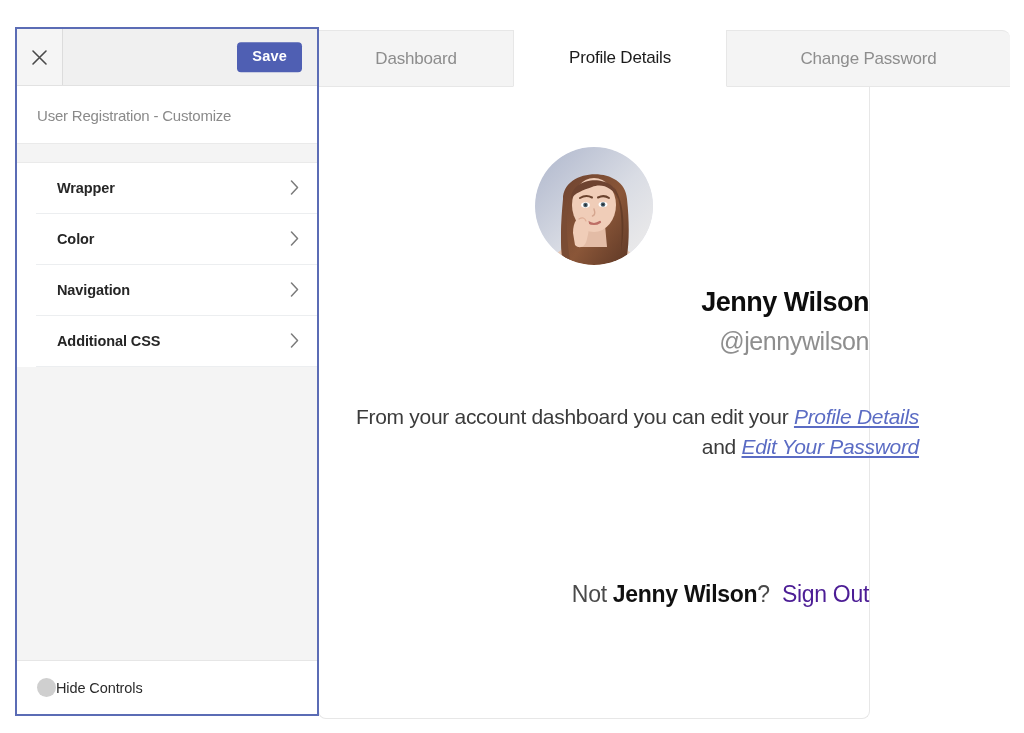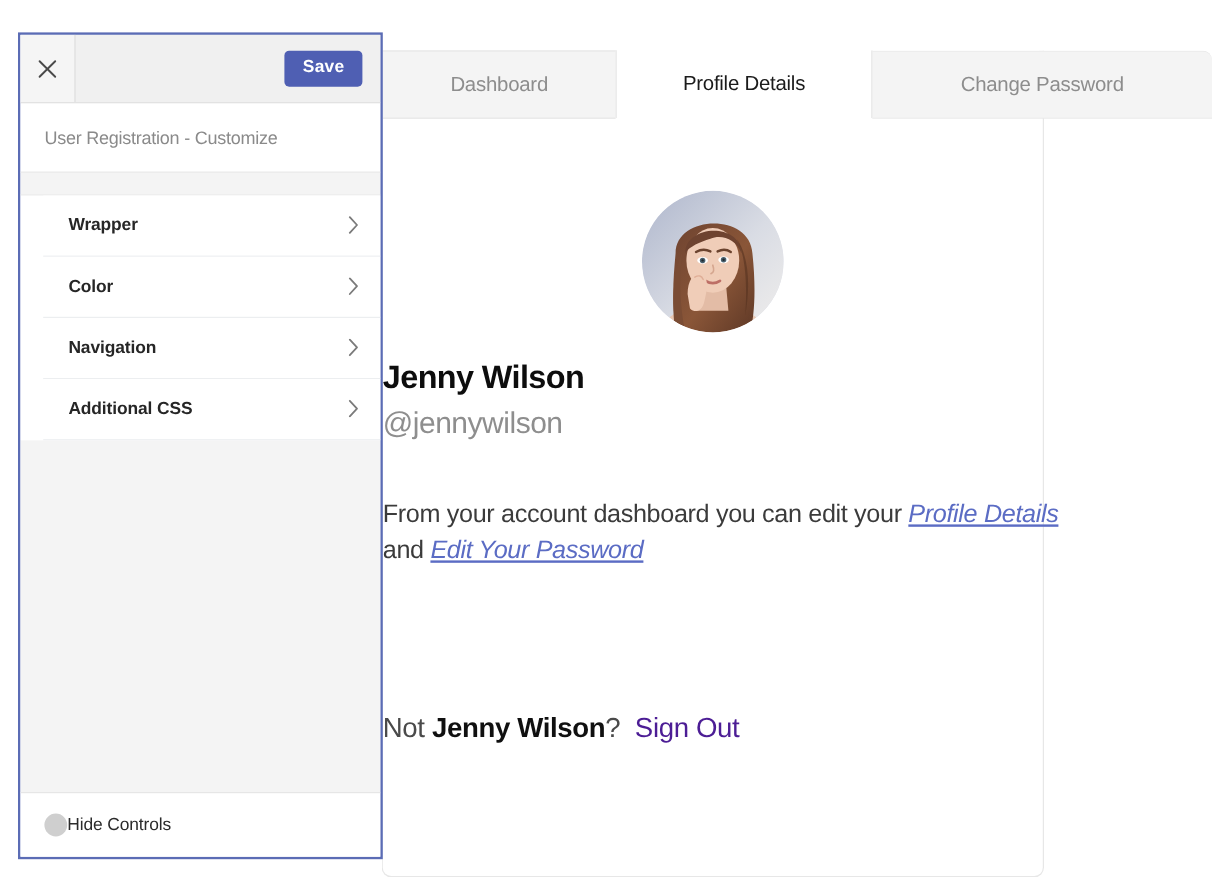--- a/index.html
+++ b/index.html
@@ -145,21 +145,21 @@
   .cz-footer-label {
     font-size: 14.5px;
     color: #2b2b2b;
     letter-spacing: -0.1px;
   }
 
   
   #preview {
     position: absolute;
     left: 318px;
-    top: 42px;
+    top: 30px;
     width: 552px;
     height: 689px;
     background: #ffffff;
     border: 1px solid #e7e7e7;
     border-top: none;
     border-radius: 0 0 8px 8px;
   }
 
   .tabs {
     position: absolute;
@@ -199,21 +199,21 @@
     border-top-right-radius: 8px;
     border-right: none;
   }
 
   .pv-body {
     position: absolute;
     left: 0;
     top: 57px;
     right: 0;
     bottom: 0;
-    text-align: left;
+    text-align: right;
   }
 
   .avatar {
     width: 118px;
     height: 118px;
     border-radius: 50%;
     margin: 60px auto 0;
     overflow: hidden;
     background: #dfe1ea;
     position: relative;

